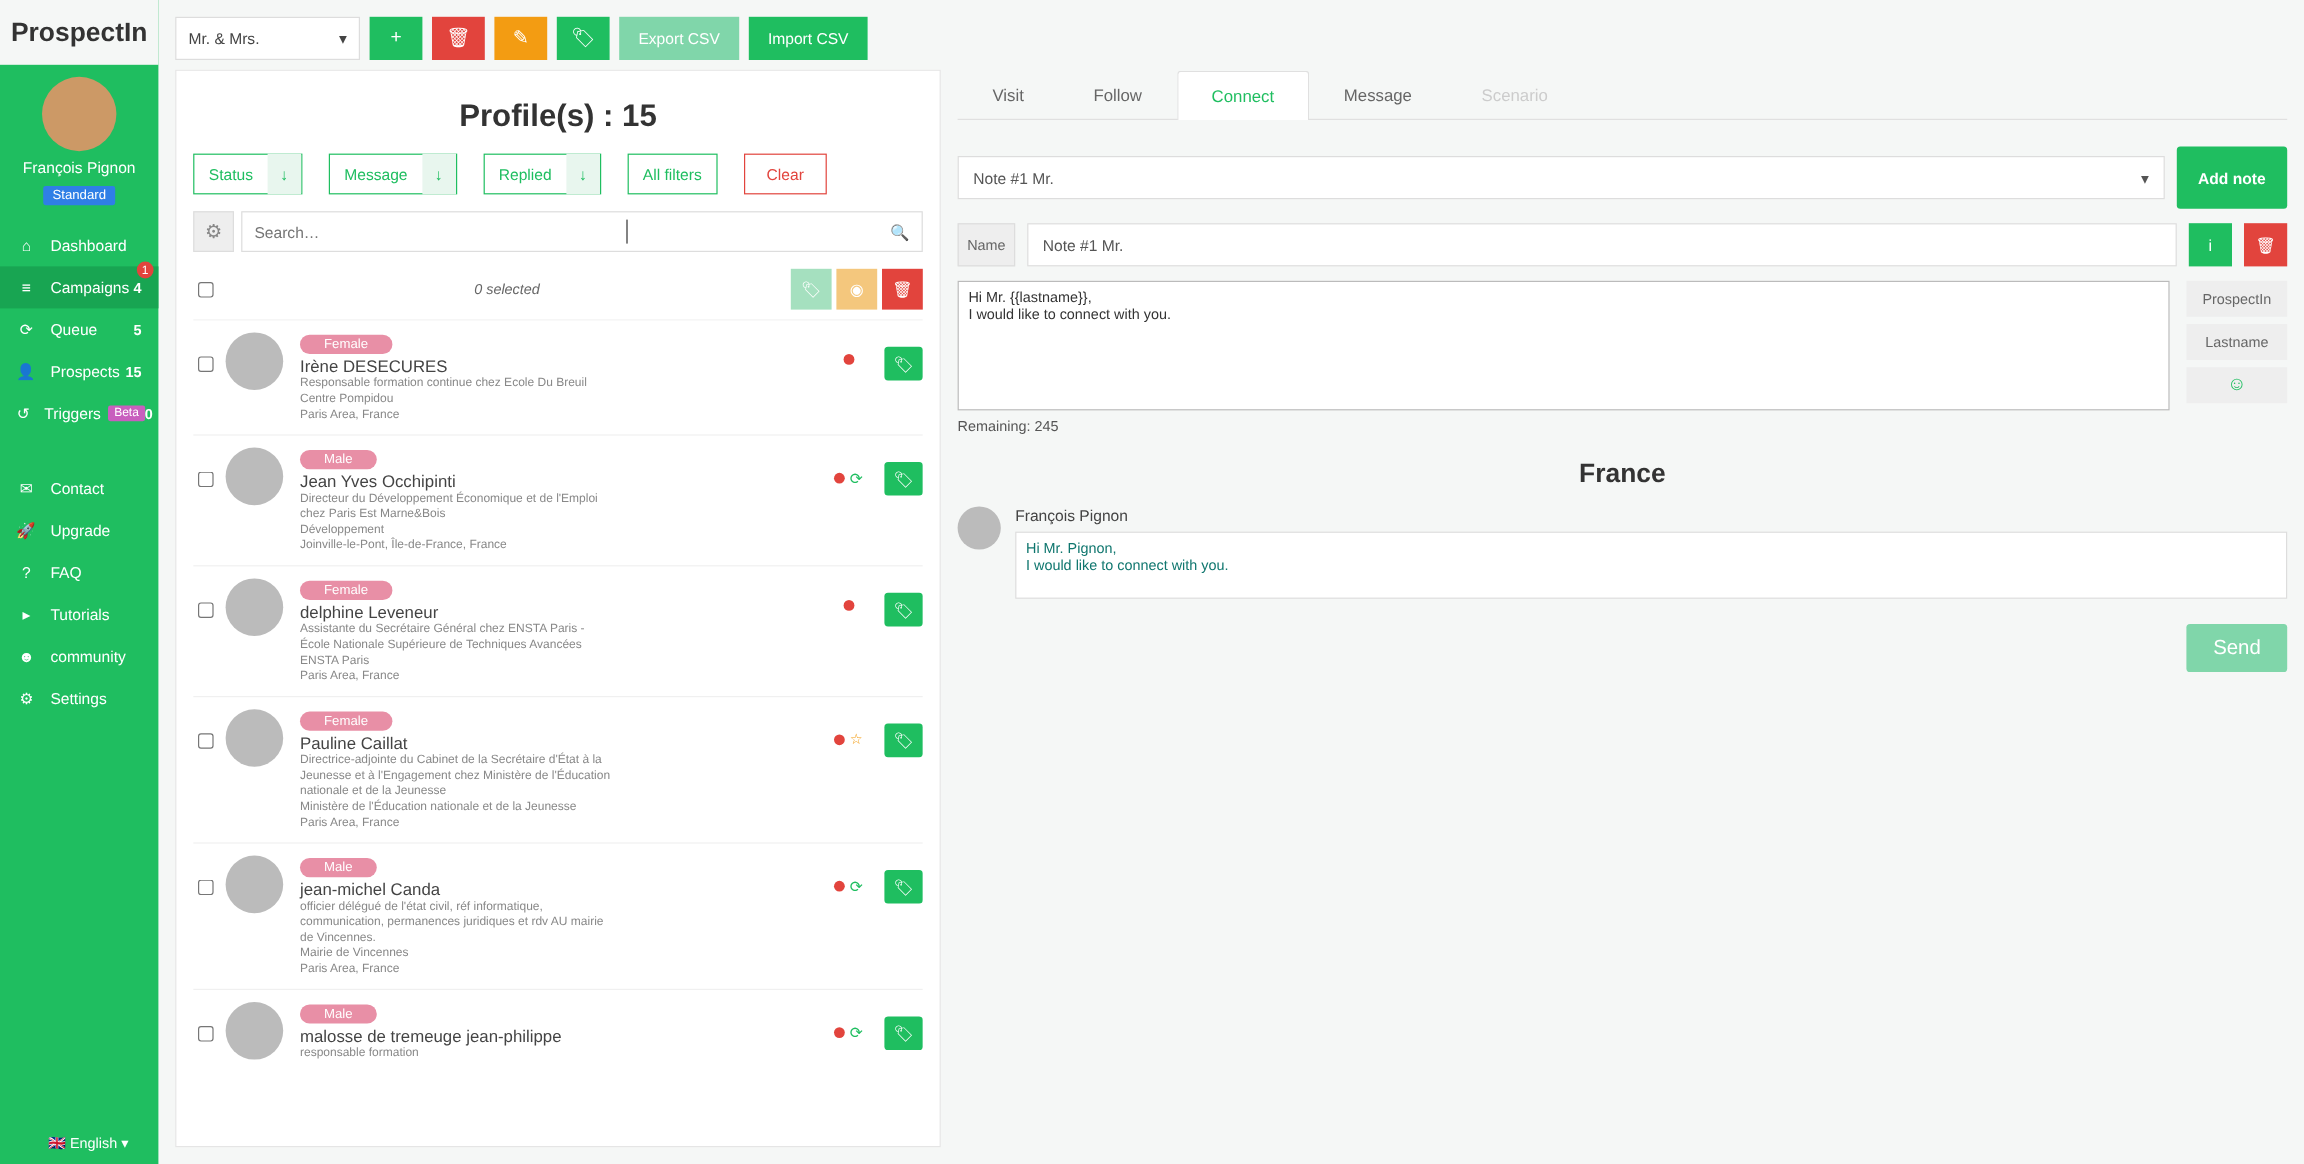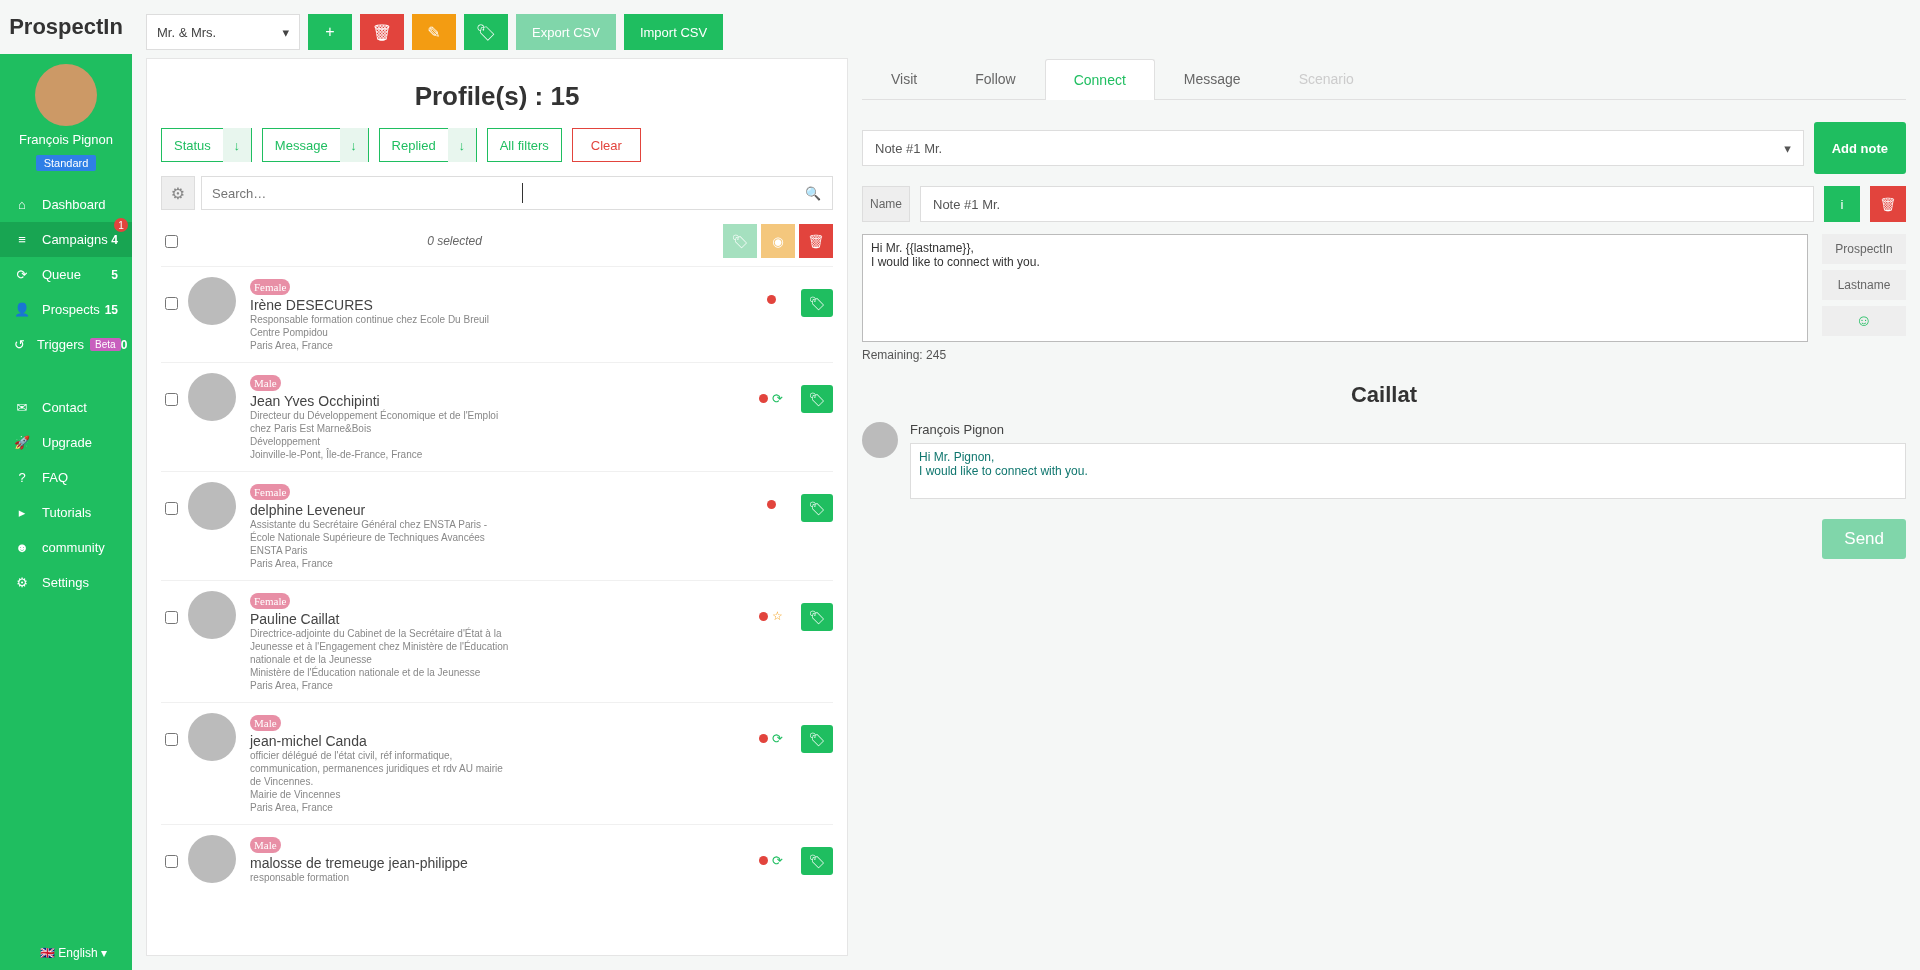--- a/index.html
+++ b/index.html
@@ -22,43 +22,43 @@
 
 .main { flex: 1; display: flex; flex-direction: column; }
 .topbar { display: flex; align-items: center; gap: 8px; padding: 14px 14px 8px; }
 .dropdown-sel { background: #fff; border: 1px solid #ddd; height: 36px; width: 154px; padding: 0 10px; font-size: 13px; color: #444; display: flex; align-items: center; justify-content: space-between; cursor: pointer; }
 .icon-btn { width: 44px; height: 36px; border: none; color: #fff; font-size: 16px; cursor: pointer; display: flex; align-items: center; justify-content: center; }
 .b-green { background: #1fbe60; } .b-red { background: #e2443d; } .b-orange { background: #f39c12; }
 .b-green-light { background: #80d6aa; } .b-teal { background: #1fbe60; }
 .csv-btn { height: 36px; padding: 0 16px; border: none; color: #fff; font-size: 13px; cursor: pointer; }
 
 .content { flex: 1; display: flex; gap: 14px; padding: 0 14px 14px; overflow: hidden; }
-.left-panel { width: 702px; background: #fff; border: 1px solid #e5e5e5; padding: 14px; display: flex; flex-direction: column; overflow: hidden; }
+.left-panel { width: 638px; background: #fff; border: 1px solid #e5e5e5; padding: 14px; display: flex; flex-direction: column; overflow: hidden; }
 .title { font-size: 26px; font-weight: bold; text-align: center; margin: 8px 0 16px; color: #333; }
-.filters { display: flex; gap: 10px; margin-bottom: 14px; }
+.filters { display: flex; gap: 22px; margin-bottom: 14px; }
 .filter-btn { border: 1px solid #1fbe60; background: #fff; color: #1fbe60; height: 34px; padding: 0 12px; font-size: 13px; display: flex; align-items: center; gap: 6px; cursor: pointer; }
 .filter-btn .arrow { background: #e8f6ee; width: 28px; height: 34px; margin-right: -12px; margin-left: 6px; display: flex; align-items: center; justify-content: center; }
 .clear-btn { border: 1px solid #e2443d; color: #e2443d; background: #fff; height: 34px; padding: 0 18px; font-size: 13px; cursor: pointer; }
 .search-row { display: flex; gap: 6px; margin-bottom: 8px; }
 .search-gear { width: 34px; height: 34px; background: #eee; border: 1px solid #ddd; display: flex; align-items: center; justify-content: center; color: #888; cursor: pointer; }
 .search-box { flex: 1; height: 34px; border: 1px solid #ddd; display: flex; align-items: center; padding: 0 10px; color: #aaa; font-size: 13px; position: relative; }
 .search-box input { border: none; flex: 1; font-size: 13px; outline: none; }
 .search-box .mag { color: #999; }
 .cursor-indicator { position: absolute; left: 320px; top: 6px; width: 1px; height: 20px; background: #333; }
 .sel-row { display: flex; align-items: center; padding: 6px 0 8px; }
 .sel-row .cb { margin-left: 4px; margin-right: 12px; }
 .sel-row .sel-count { flex: 1; text-align: center; font-size: 12px; color: #666; font-style: italic; }
 .mini-btn { width: 34px; height: 34px; border: none; color: #fff; display: flex; align-items: center; justify-content: center; cursor: pointer; margin-left: 4px; }
 .mini-green { background: #a5e0bf; } .mini-yellow { background: #f4c77d; } .mini-red { background: #e2443d; }
 .profiles { flex: 1; overflow-y: auto; }
 .profile-row { display: flex; align-items: flex-start; padding: 10px 0; border-top: 1px solid #f0f0f0; }
 .profile-row .cb { margin: 20px 10px 0 4px; }
 .pavatar { width: 48px; height: 48px; border-radius: 50%; background: #bbb; margin-right: 14px; flex-shrink: 0; }
 .pinfo { flex: 1; }
-.gender { display: inline-block; padding: 2px 4px; border-radius: 10px; font-size: 11px; color: #fff; margin-bottom: 2px; font-family: Liberation Serif, serif; }
+.gender { display: inline-block; padding: 2px 20px; border-radius: 10px; font-size: 11px; color: #fff; margin-bottom: 2px; }
 .gf { background: #e88fa6; }
 .pname { font-size: 14px; color: #444; }
 .pdesc { font-size: 10px; color: #888; line-height: 1.3; max-width: 260px; }
 .pstatus { width: 60px; display: flex; align-items: center; justify-content: center; gap: 4px; margin-top: 18px; }
 .dot-red { width: 9px; height: 9px; background: #e2443d; border-radius: 50%; }
 .refresh-ic { color: #1fbe60; font-size: 13px; }
 .star-ic { color: #f39c12; font-size: 12px; }
 .ptag { margin-top: 12px; }
 .tag-btn { width: 32px; height: 28px; background: #1fbe60; border: none; border-radius: 3px; color: #fff; cursor: pointer; }
 
@@ -314,21 +314,21 @@
       <div class="editor-row">
         <textarea class="editor" style="">Hi Mr. {{lastname}},
 I would like to connect with you.</textarea>
         <div class="side-btns">
           <button class="side-btn">ProspectIn</button>
           <button class="side-btn">Lastname</button>
           <button class="side-btn emoji"><span>☺</span></button>
         </div>
       </div>
       <div class="remaining">Remaining: 245</div>
-      <div class="preview-title">Caillat</div>
+      <div class="preview-title">France</div>
       <div class="preview-row">
         <div class="preview-avatar"></div>
         <div class="preview-body">
           <div class="preview-name">François Pignon</div>
           <textarea class="preview-msg" readonly="" style="">Hi Mr. Pignon,
 I would like to connect with you.</textarea>
         </div>
       </div>
       <div class="send-row">
         <button class="send-btn">Send</button>

